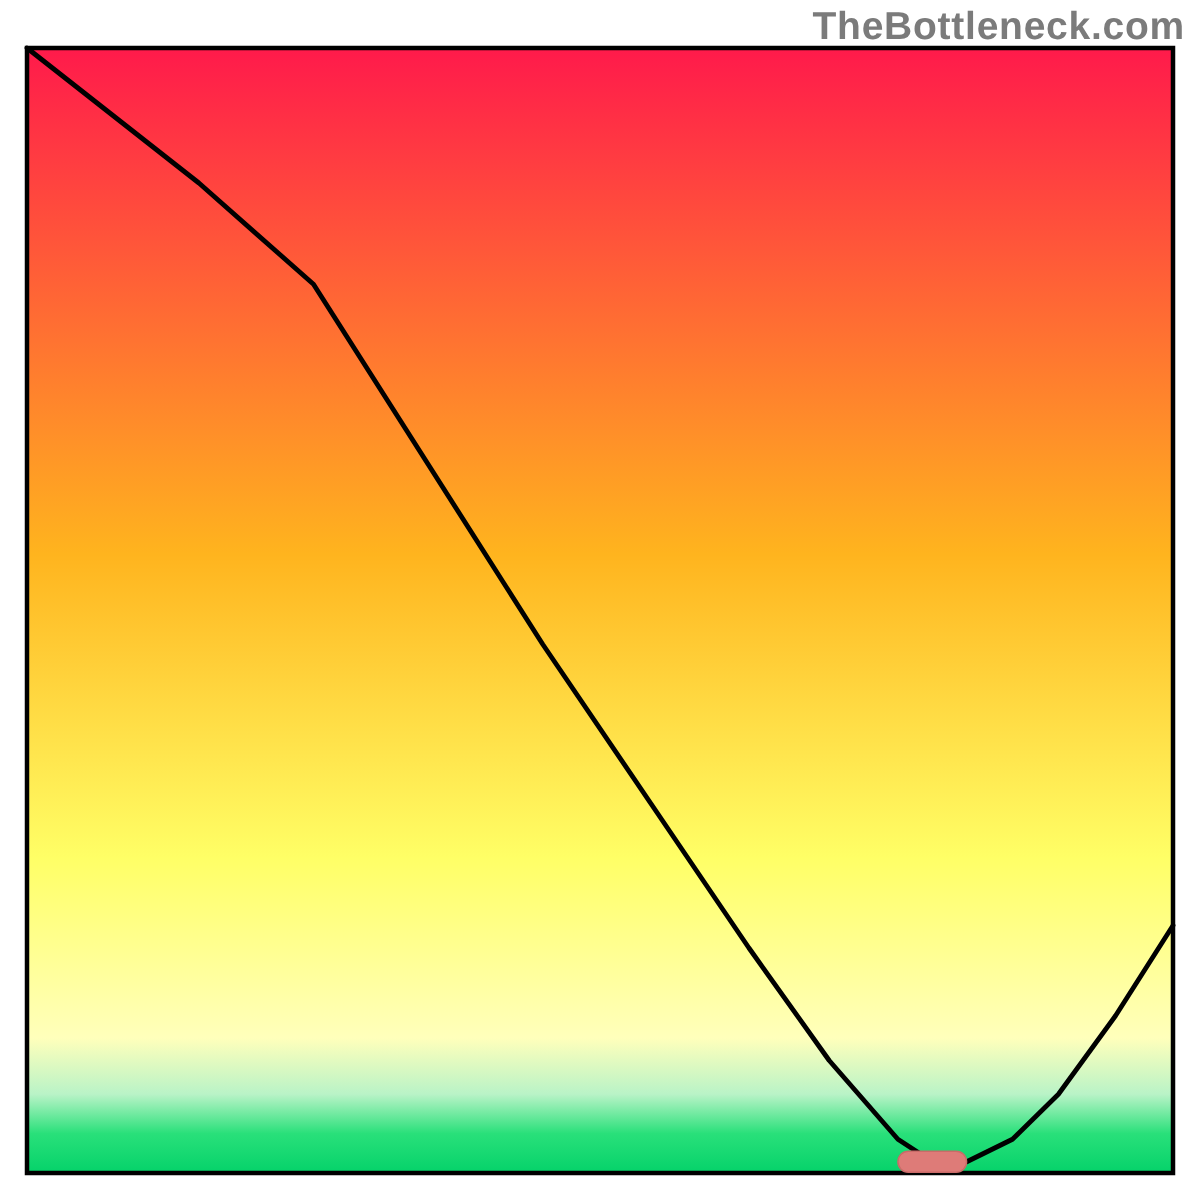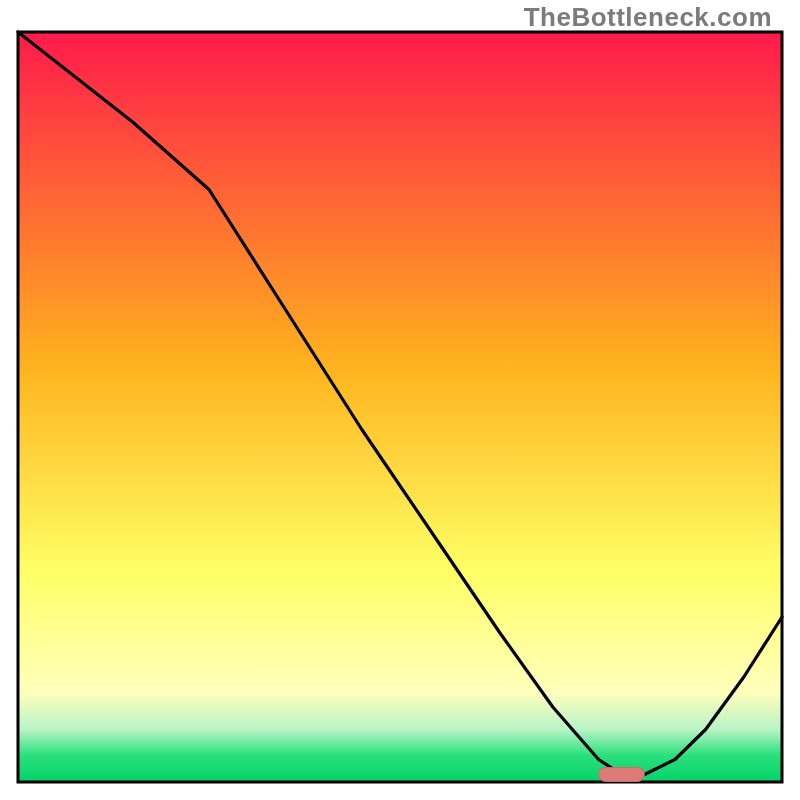--- a/index.html
+++ b/index.html
@@ -12,21 +12,21 @@
     font-family: Arial, Helvetica, sans-serif;
   }
   .stage {
     position: relative;
     width: 800px;
     height: 800px;
   }
   .watermark {
     position: absolute;
     top: 2px;
-    right: 28px;
+    right: 10px;
     font-size: 26px;
     font-weight: 600;
     color: #7b7b7b;
     letter-spacing: 0.5px;
     z-index: 10;
     user-select: none;
   }
   svg.plot {
     position: absolute;
     left: 0;

